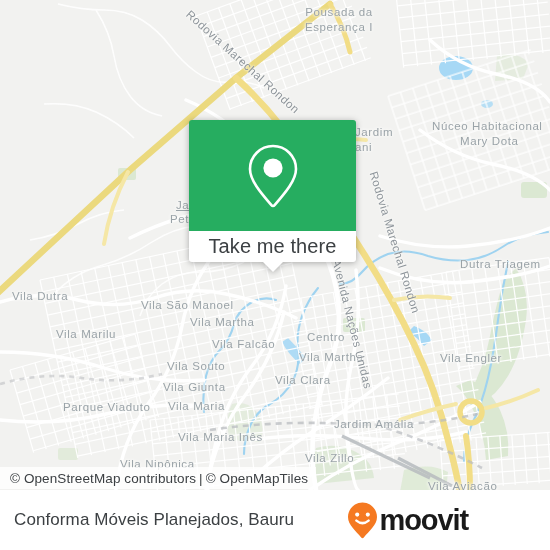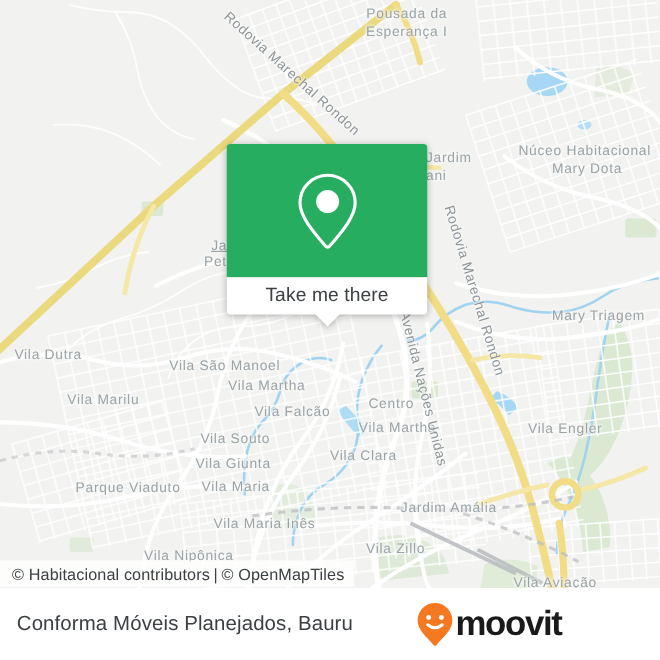--- a/index.html
+++ b/index.html
@@ -94,21 +94,21 @@
     background: #ffffff;
     border-bottom-left-radius: 3px;
     border-bottom-right-radius: 3px;
     display: flex;
     align-items: center;
     justify-content: center;
     position: relative;
   }
   .callout-label {
     color: #3c4043;
-    font-size: 16px;
+    font-size: 20px;
     letter-spacing: 0.1px;
   }
   .callout-tail {
     position: absolute;
     left: 50%;
     bottom: -10px;
     margin-left: -11px;
     width: 0;
     height: 0;
     border-left: 11px solid transparent;
@@ -320,21 +320,21 @@
     </svg>
 
     <div id="place-labels">
         <div class="map-label two-line" style="left: 300px; top: 5px; width: 78px;">Pousada da Esperança I</div>
         <div class="map-label" style="left: 432px; top: 120px;">Núceo Habitacional</div>
         <div class="map-label" style="left: 460px; top: 135px;">Mary Dota</div>
         <div class="map-label" style="left: 355px; top: 126px;">Jardim</div>
         <div class="map-label" style="left: 355px; top: 141px;">ani</div>
         <div class="map-label" style="left: 176px; top: 199px; text-decoration: underline;">Ja</div>
         <div class="map-label" style="left: 170px; top: 213px;">Pet</div>
-        <div class="map-label" style="left: 460px; top: 258px;">Mary Triagem</div>
+        <div class="map-label" style="left: 460px; top: 258px;">Dutra Triagem</div>
         <div class="map-label" style="left: 12px; top: 290px;">Vila Dutra</div>
         <div class="map-label" style="left: 141px; top: 299px;">Vila São Manoel</div>
         <div class="map-label" style="left: 190px; top: 316px;">Vila Martha</div>
         <div class="map-label" style="left: 56px; top: 328px;">Vila Marilu</div>
         <div class="map-label" style="left: 212px; top: 338px;">Vila Falcão</div>
         <div class="map-label" style="left: 307px; top: 331px;">Centro</div>
         <div class="map-label" style="left: 167px; top: 360px;">Vila Souto</div>
         <div class="map-label" style="left: 299px; top: 351px;">Vila Martha</div>
         <div class="map-label" style="left: 440px; top: 352px;">Vila Engler</div>
         <div class="map-label" style="left: 163px; top: 381px;">Vila Giunta</div>
@@ -361,21 +361,21 @@
           <circle cx="28" cy="26" r="9.6" fill="#ffffff"></circle>
         </svg>
       </div>
       <div class="callout-bottom">
         <span class="callout-label">Take me there</span>
         <span class="callout-tail"></span>
       </div>
     </div>
 
     <div class="attribution">
-      <span>© Habitacional contributors</span>
+      <span>© OpenStreetMap contributors</span>
       <span class="attr-sep">|</span>
       <span>© OpenMapTiles</span>
     </div>
   </div>
 
   <div class="bottom-bar">
     <span class="venue-title">Conforma Móveis Planejados, Bauru</span>
     <div class="brand">
       <svg width="33" height="38" viewBox="0 0 33 38">
         <path d="M16.5 1.5 C8.5 1.5 2 8 2 16 C2 24 10 30 15.2 36.4 a1.7 1.7 0 0 0 2.6 0 C23 30 31 24 31 16 C31 8 24.5 1.5 16.5 1.5 Z" fill="#f57921"></path>

